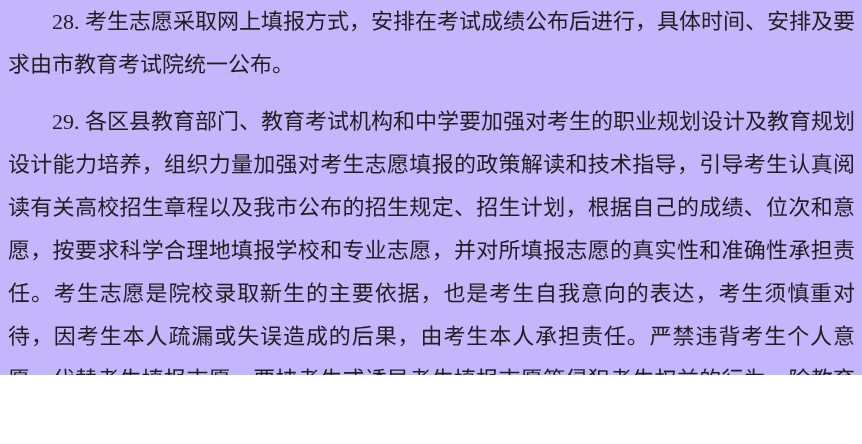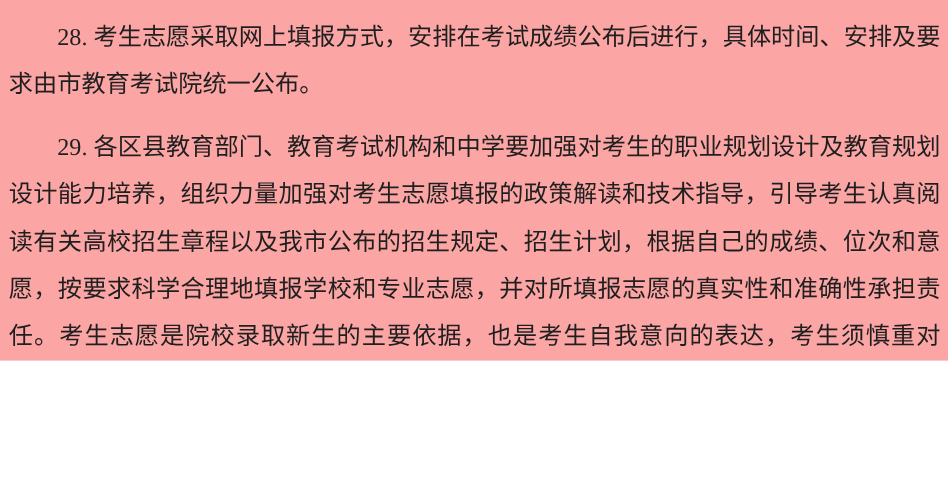--- a/index.html
+++ b/index.html
@@ -3,25 +3,25 @@
 <meta charset="utf-8">
 <style>
   html, body {
     margin: 0;
     padding: 0;
     background: #ffffff;
   }
   .page {
     position: relative;
     width: 862px;
-    height: 328px;
-    background: #fca5a5;
+    height: 375px;
+    background: #c4b5fd;
     overflow: hidden;
     box-sizing: border-box;
-    padding: 12px 7px 0 8px;
+    padding: 0 7px 0 8px;
   }
   .doc-text p {
     margin: 0;
     font-family: "Liberation Serif", "DejaVu Serif", serif;
     font-size: 22px;
     line-height: 43px;
     color: #1f1f1f;
     text-align: justify;
     text-indent: 2em;
     word-break: break-all;

